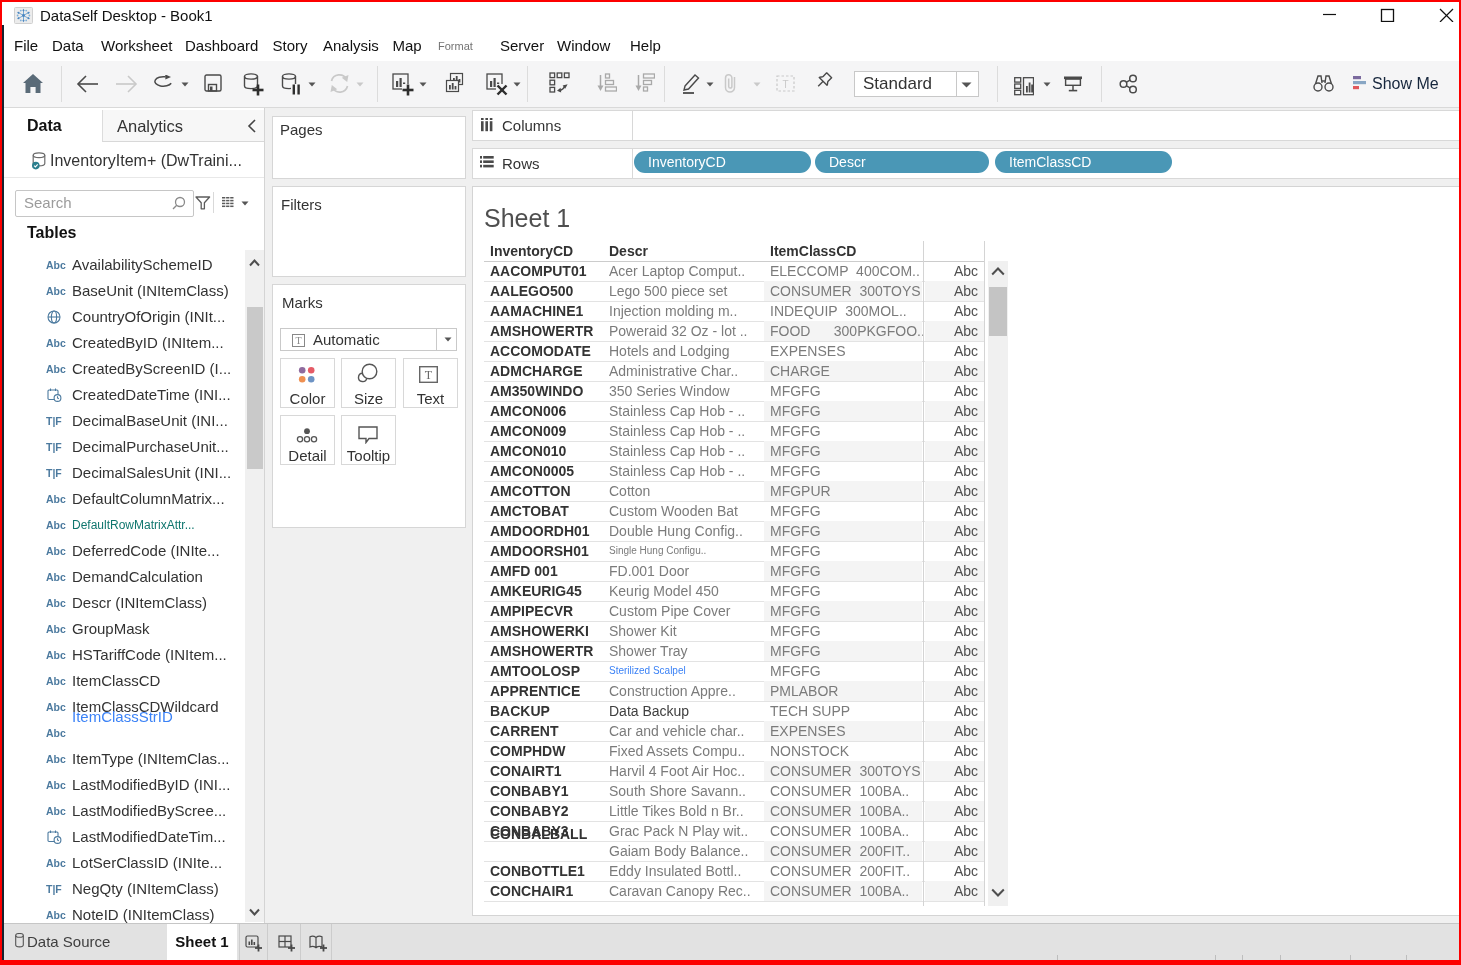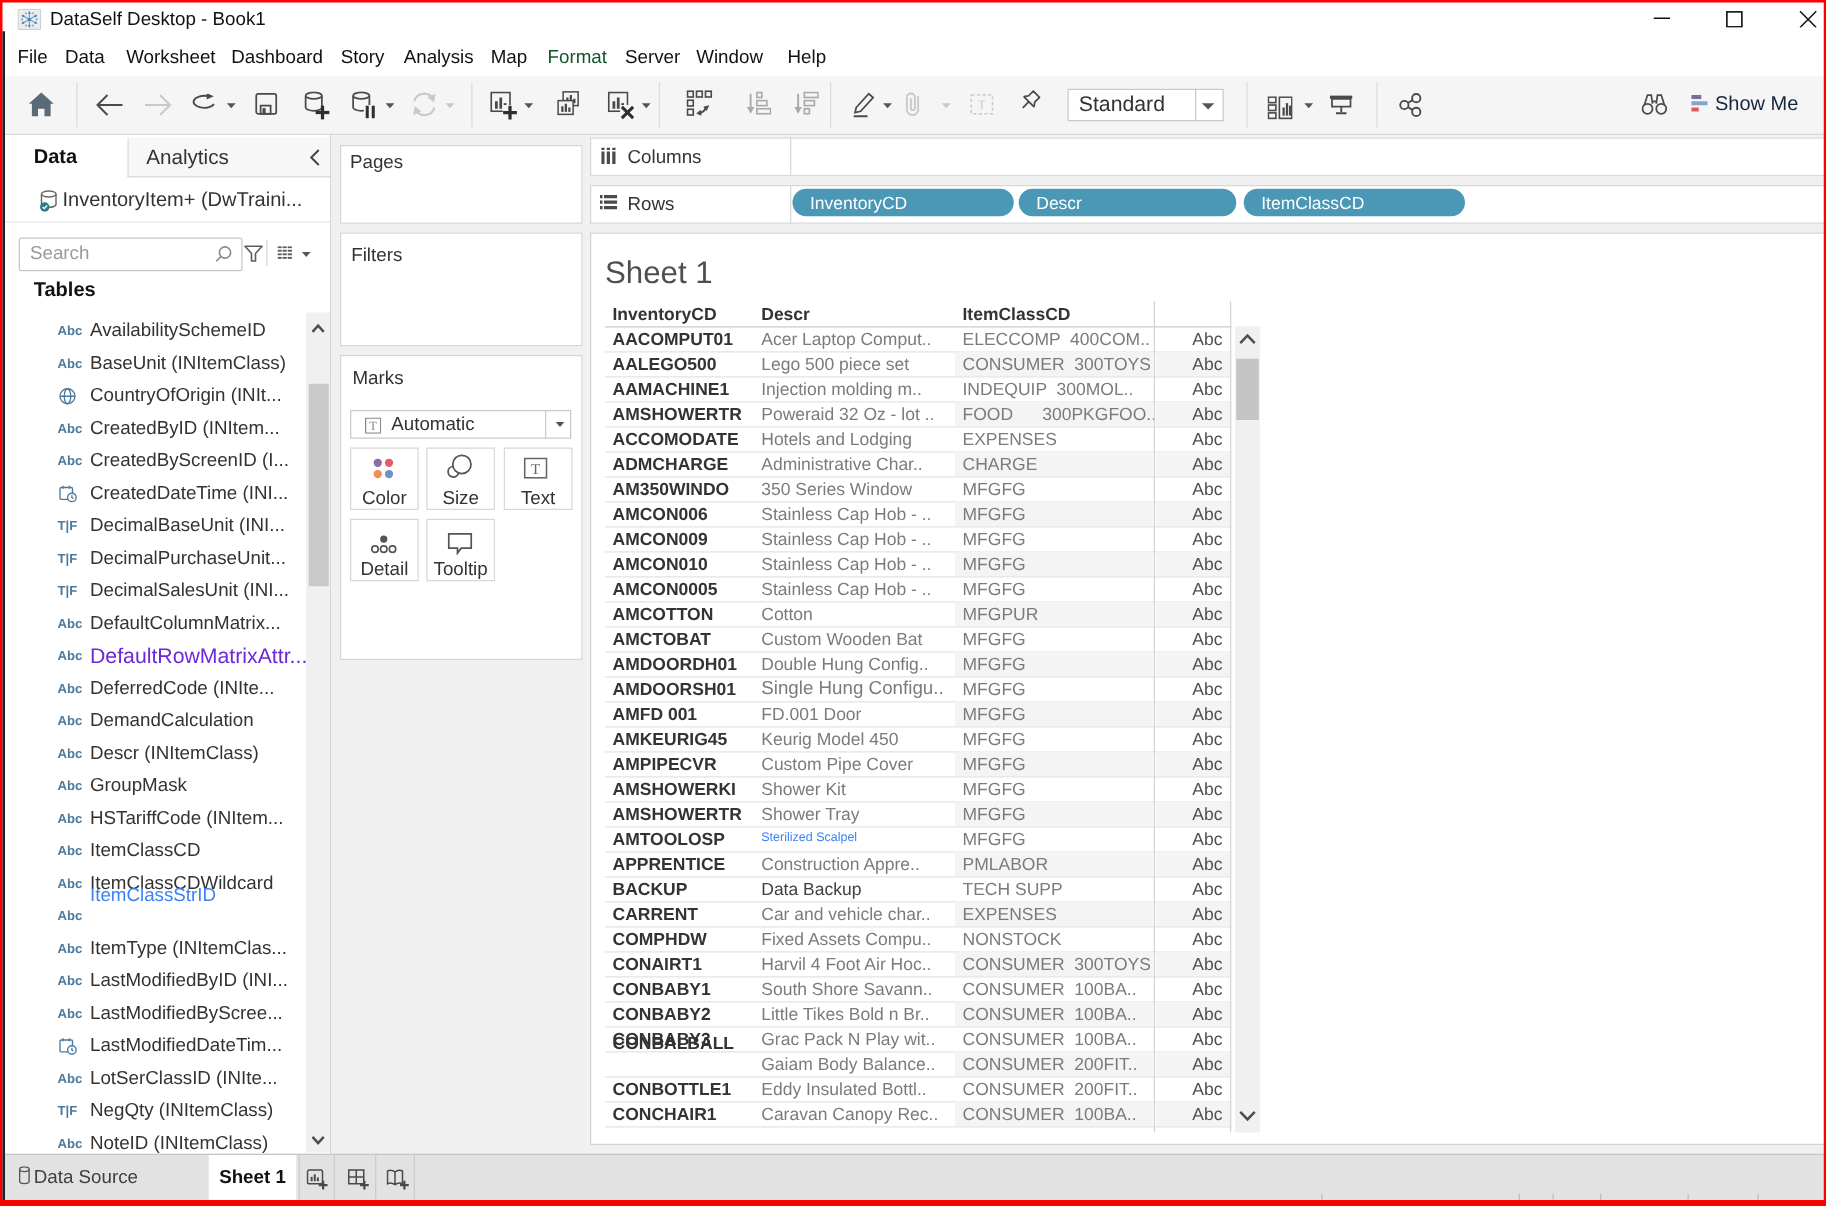--- a/index.html
+++ b/index.html
@@ -47,21 +47,21 @@
         <line x1="14" y1="3" x2="1" y2="16"></line>
       </g>
     </svg>
 <div class="a" style="left:14px;top:33px;height:26px;line-height:26px;font-size:15px;color:#111;">File</div>
 <div class="a" style="left:52px;top:33px;height:26px;line-height:26px;font-size:15px;color:#111;">Data</div>
 <div class="a" style="left:101px;top:33px;height:26px;line-height:26px;font-size:15px;color:#111;">Worksheet</div>
 <div class="a" style="left:185px;top:33px;height:26px;line-height:26px;font-size:15px;color:#111;">Dashboard</div>
 <div class="a" style="left:272.5px;top:33px;height:26px;line-height:26px;font-size:15px;color:#111;">Story</div>
 <div class="a" style="left:323px;top:33px;height:26px;line-height:26px;font-size:15px;color:#111;">Analysis</div>
 <div class="a" style="left:392.5px;top:33px;height:26px;line-height:26px;font-size:15px;color:#111;">Map</div>
-<div class="a" style="left:438px;top:33px;height:26px;line-height:26px;font-size:15px;color:#14532d;">Format</div>
+<div class="a" style="left:438px;top:33px;height:26px;line-height:26px;font-size:11px;color:#737373;">Format</div>
 <div class="a" style="left:500px;top:33px;height:26px;line-height:26px;font-size:15px;color:#111;">Server</div>
 <div class="a" style="left:557px;top:33px;height:26px;line-height:26px;font-size:15px;color:#111;">Window</div>
 <div class="a" style="left:630px;top:33px;height:26px;line-height:26px;font-size:15px;color:#111;">Help</div>
 <div class="a" style="left:2px;top:61px;width:1457px;height:46px;background:#f5f5f6;border-bottom:1px solid #d9d9d9;"></div>
 <div class="a" style="left:61px;top:66px;width:1px;height:36px;background:#dcdcdc;"></div>
 <div class="a" style="left:377px;top:66px;width:1px;height:36px;background:#dcdcdc;"></div>
 <div class="a" style="left:527px;top:66px;width:1px;height:36px;background:#dcdcdc;"></div>
 <div class="a" style="left:664px;top:66px;width:1px;height:36px;background:#dcdcdc;"></div>
 <div class="a" style="left:997px;top:66px;width:1px;height:36px;background:#dcdcdc;"></div>
 <div class="a" style="left:1101px;top:66px;width:1px;height:36px;background:#dcdcdc;"></div>
@@ -383,21 +383,21 @@
 <div class="a" style="left:72px;top:382px;height:26px;line-height:26px;font-size:15px;color:#333;">CreatedDateTime (INI...</div>
 <div class="a" style="left:46px;top:408px;height:26px;line-height:26px;font-size:10.5px;font-weight:bold;color:#4c7a9f;">T|F</div>
 <div class="a" style="left:72px;top:408px;height:26px;line-height:26px;font-size:15px;color:#333;">DecimalBaseUnit (INI...</div>
 <div class="a" style="left:46px;top:434px;height:26px;line-height:26px;font-size:10.5px;font-weight:bold;color:#4c7a9f;">T|F</div>
 <div class="a" style="left:72px;top:434px;height:26px;line-height:26px;font-size:15px;color:#333;">DecimalPurchaseUnit...</div>
 <div class="a" style="left:46px;top:460px;height:26px;line-height:26px;font-size:10.5px;font-weight:bold;color:#4c7a9f;">T|F</div>
 <div class="a" style="left:72px;top:460px;height:26px;line-height:26px;font-size:15px;color:#333;">DecimalSalesUnit (INI...</div>
 <div class="a" style="left:46px;top:486px;height:26px;line-height:26px;font-size:10.5px;font-weight:bold;color:#4c7a9f;">Abc</div>
 <div class="a" style="left:72px;top:486px;height:26px;line-height:26px;font-size:15px;color:#333;">DefaultColumnMatrix...</div>
 <div class="a" style="left:46px;top:512px;height:26px;line-height:26px;font-size:10.5px;font-weight:bold;color:#4c7a9f;">Abc</div>
-<div class="a" style="left:72px;top:512px;height:26px;line-height:26px;font-size:17px;color:#6d28d9;">DefaultRowMatrixAttr...</div>
+<div class="a" style="left:72px;top:512px;height:26px;line-height:26px;font-size:12px;color:#0f766e;">DefaultRowMatrixAttr...</div>
 <div class="a" style="left:46px;top:538px;height:26px;line-height:26px;font-size:10.5px;font-weight:bold;color:#4c7a9f;">Abc</div>
 <div class="a" style="left:72px;top:538px;height:26px;line-height:26px;font-size:15px;color:#333;">DeferredCode (INIte...</div>
 <div class="a" style="left:46px;top:564px;height:26px;line-height:26px;font-size:10.5px;font-weight:bold;color:#4c7a9f;">Abc</div>
 <div class="a" style="left:72px;top:564px;height:26px;line-height:26px;font-size:15px;color:#333;">DemandCalculation</div>
 <div class="a" style="left:46px;top:590px;height:26px;line-height:26px;font-size:10.5px;font-weight:bold;color:#4c7a9f;">Abc</div>
 <div class="a" style="left:72px;top:590px;height:26px;line-height:26px;font-size:15px;color:#333;">Descr (INItemClass)</div>
 <div class="a" style="left:46px;top:616px;height:26px;line-height:26px;font-size:10.5px;font-weight:bold;color:#4c7a9f;">Abc</div>
 <div class="a" style="left:72px;top:616px;height:26px;line-height:26px;font-size:15px;color:#333;">GroupMask</div>
 <div class="a" style="left:46px;top:642px;height:26px;line-height:26px;font-size:10.5px;font-weight:bold;color:#4c7a9f;">Abc</div>
 <div class="a" style="left:72px;top:642px;height:26px;line-height:26px;font-size:15px;color:#333;">HSTariffCode (INItem...</div>
@@ -618,21 +618,21 @@
 <div class="a" style="left:925px;top:501px;width:53px;height:20px;line-height:20px;font-size:14px;color:#4f4f4f;text-align:right;">Abc</div>
 <div class="a" style="left:484px;top:521px;width:501px;height:1px;background:#e3e3e3;"></div>
 <div class="a" style="left:764px;top:521px;width:158px;height:20px;background:#f4f4f4;"></div>
 <div class="a" style="left:925px;top:521px;width:60px;height:20px;background:#f4f4f4;"></div>
 <div class="a" style="left:490px;top:521px;height:20px;line-height:20px;font-size:14px;font-weight:bold;color:#333;">AMDOORDH01</div>
 <div class="a" style="left:609px;top:521px;height:20px;line-height:20px;font-size:14px;color:#7b7b7b;">Double Hung Config..</div>
 <div class="a" style="left:770px;top:521px;height:20px;line-height:20px;font-size:14px;color:#7b7b7b;white-space:pre;">MFGFG</div>
 <div class="a" style="left:925px;top:521px;width:53px;height:20px;line-height:20px;font-size:14px;color:#4f4f4f;text-align:right;">Abc</div>
 <div class="a" style="left:484px;top:541px;width:501px;height:1px;background:#e3e3e3;"></div>
 <div class="a" style="left:490px;top:541px;height:20px;line-height:20px;font-size:14px;font-weight:bold;color:#333;">AMDOORSH01</div>
-<div class="a" style="left:609px;top:541px;height:20px;line-height:20px;font-size:15px;color:#7b7b7b;">Single Hung Configu..</div>
+<div class="a" style="left:609px;top:541px;height:20px;line-height:20px;font-size:10px;color:#7b7b7b;">Single Hung Configu..</div>
 <div class="a" style="left:770px;top:541px;height:20px;line-height:20px;font-size:14px;color:#7b7b7b;white-space:pre;">MFGFG</div>
 <div class="a" style="left:925px;top:541px;width:53px;height:20px;line-height:20px;font-size:14px;color:#4f4f4f;text-align:right;">Abc</div>
 <div class="a" style="left:484px;top:561px;width:501px;height:1px;background:#e3e3e3;"></div>
 <div class="a" style="left:764px;top:561px;width:158px;height:20px;background:#f4f4f4;"></div>
 <div class="a" style="left:925px;top:561px;width:60px;height:20px;background:#f4f4f4;"></div>
 <div class="a" style="left:490px;top:561px;height:20px;line-height:20px;font-size:14px;font-weight:bold;color:#333;">AMFD 001</div>
 <div class="a" style="left:609px;top:561px;height:20px;line-height:20px;font-size:14px;color:#7b7b7b;">FD.001 Door</div>
 <div class="a" style="left:770px;top:561px;height:20px;line-height:20px;font-size:14px;color:#7b7b7b;white-space:pre;">MFGFG</div>
 <div class="a" style="left:925px;top:561px;width:53px;height:20px;line-height:20px;font-size:14px;color:#4f4f4f;text-align:right;">Abc</div>
 <div class="a" style="left:484px;top:581px;width:501px;height:1px;background:#e3e3e3;"></div>

